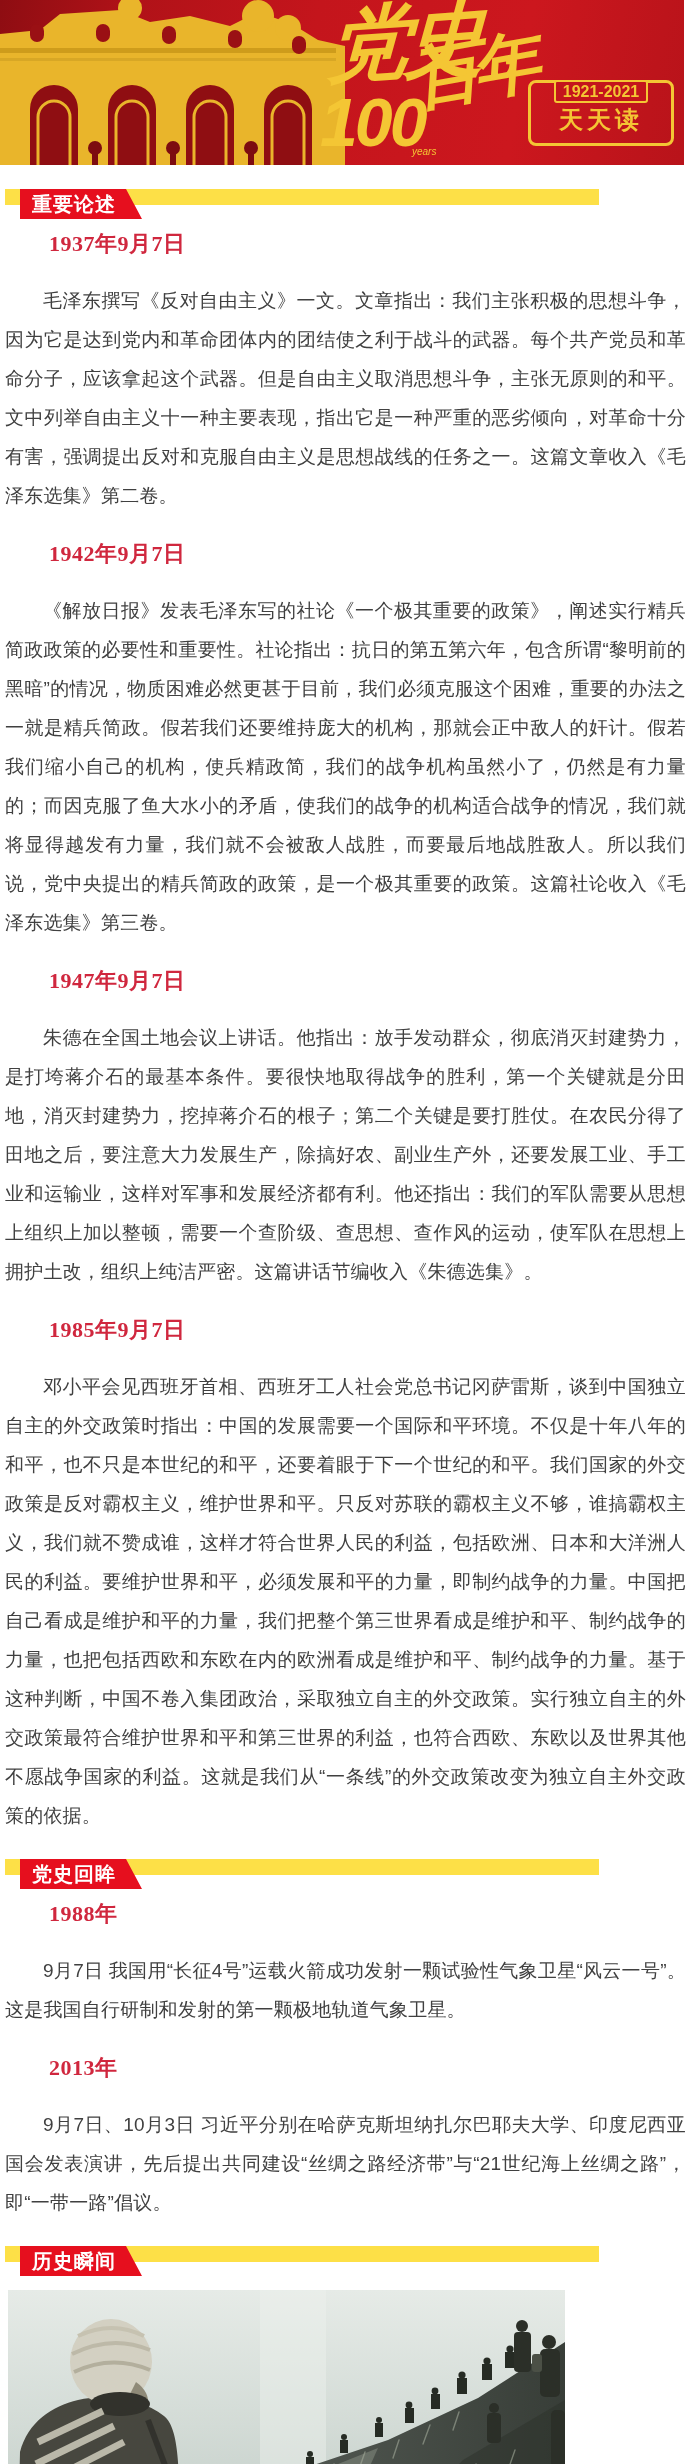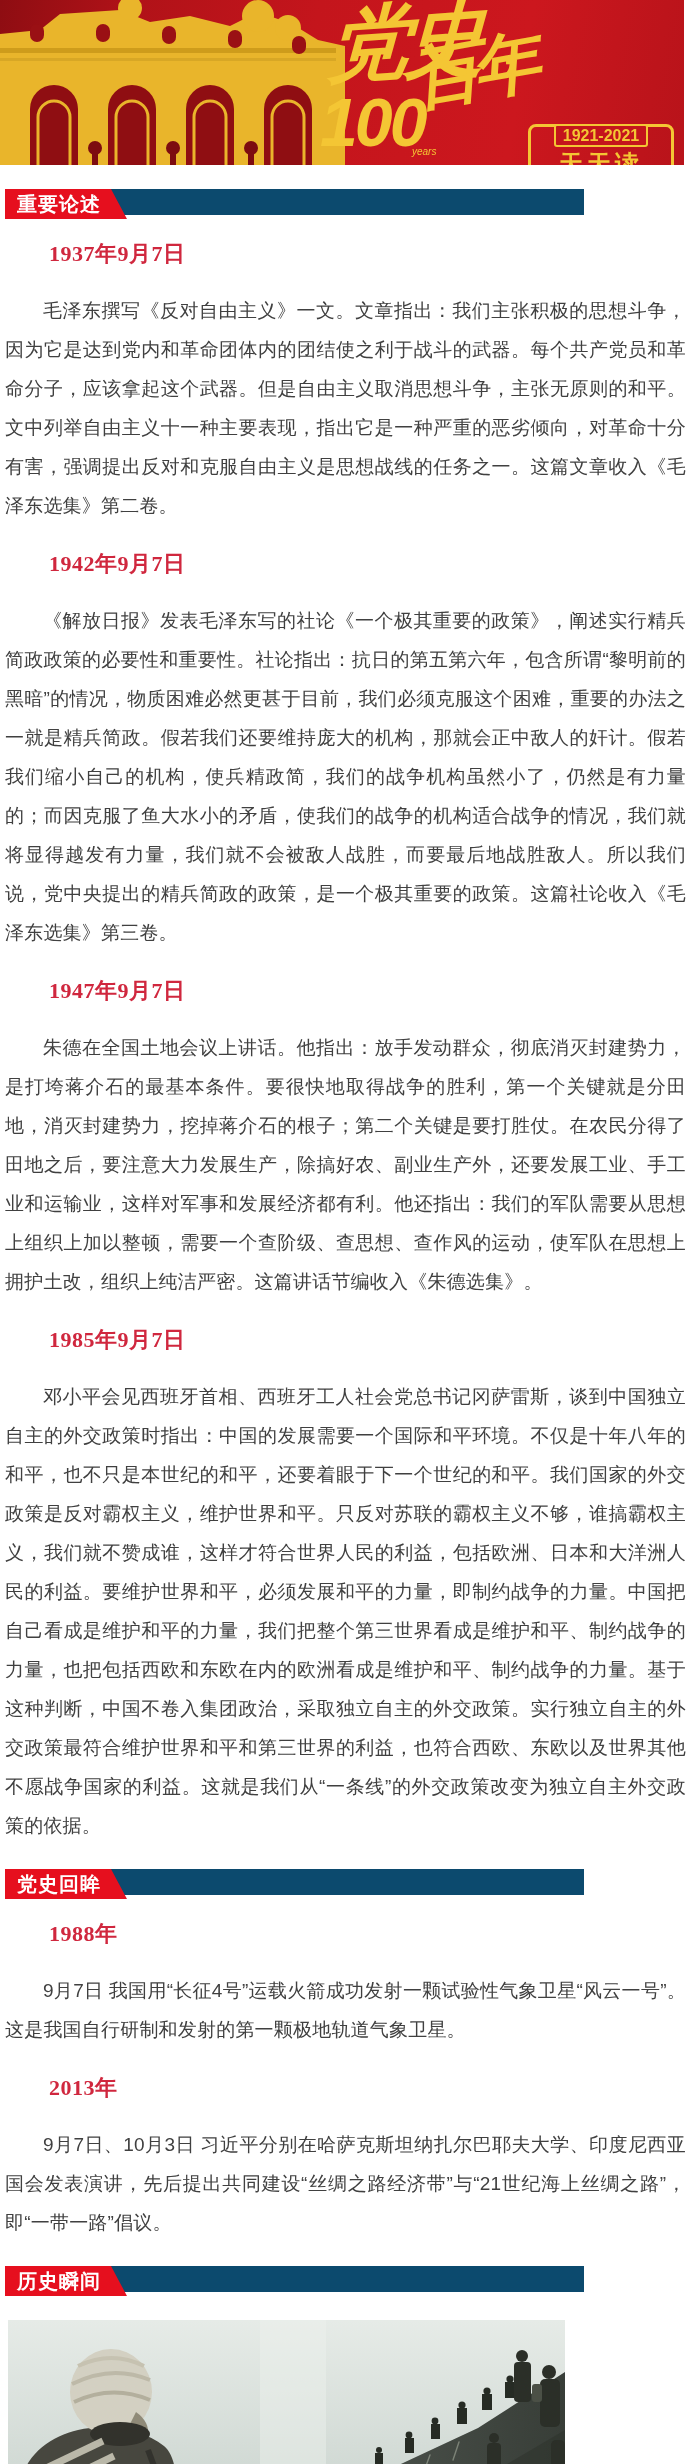--- a/index.html
+++ b/index.html
@@ -23,32 +23,32 @@
   }
   .years{ position:absolute; left:412px; top:146px; font-size:10px; color:#f4c634; font-style:italic; }
   .bainian{
     position:absolute; left:412px; top:36px; font-size:68px; line-height:1;
     font-weight:bold; font-style:italic; color:#f4c634; letter-spacing:-8px;
     transform:rotate(-10deg);
   }
   .quote-mark{ position:absolute; left:502px; top:48px; font-size:58px; line-height:1; font-weight:bold; color:#f4c634; }
   .badge{
     position:absolute; left:528px; top:80px; width:140px; height:60px;
-    border:3px solid #f4c634; border-radius:8px; color:#f4c634; text-align:center;margin-top:44px;
+    border:3px solid #f4c634; border-radius:8px; color:#f4c634; text-align:center;
   }
   .badge-years{
     display:inline-block; font-size:16px; font-weight:bold; line-height:19px;
     border:2px solid #f4c634; border-radius:3px; padding:0 7px; margin-top:-11px;
     background:#c4151c; position:relative;
   }
   .badge-title{ font-size:24px; font-weight:900; letter-spacing:4px; margin-top:1px; }
 
   
   .content{ padding:0 6px 0 5px; }
-  .section-bar{ margin-top:24px; width:579px; height:26px; background:#0c4a6e; }
+  .section-bar{ margin-top:24px; width:579px; height:16px; background:#fde047;padding-left:15px; }
   .section-badge{
     display:inline-block; height:30px; line-height:30px; box-sizing:border-box;
     padding:0 26px 0 12px; background:#e60f1e; color:#ffffff;
     font-size:20px; font-weight:bold; letter-spacing:1px;
     clip-path:polygon(0 0, calc(100% - 16px) 0, 100% 100%, 0 100%);
   }
   h3.date{
     margin:26px 0 0 0; font-size:22px; line-height:26px; font-weight:bold;
     color:#d0273e; text-indent:2em; letter-spacing:0.5px;font-family:Liberation Serif, serif;
   }

